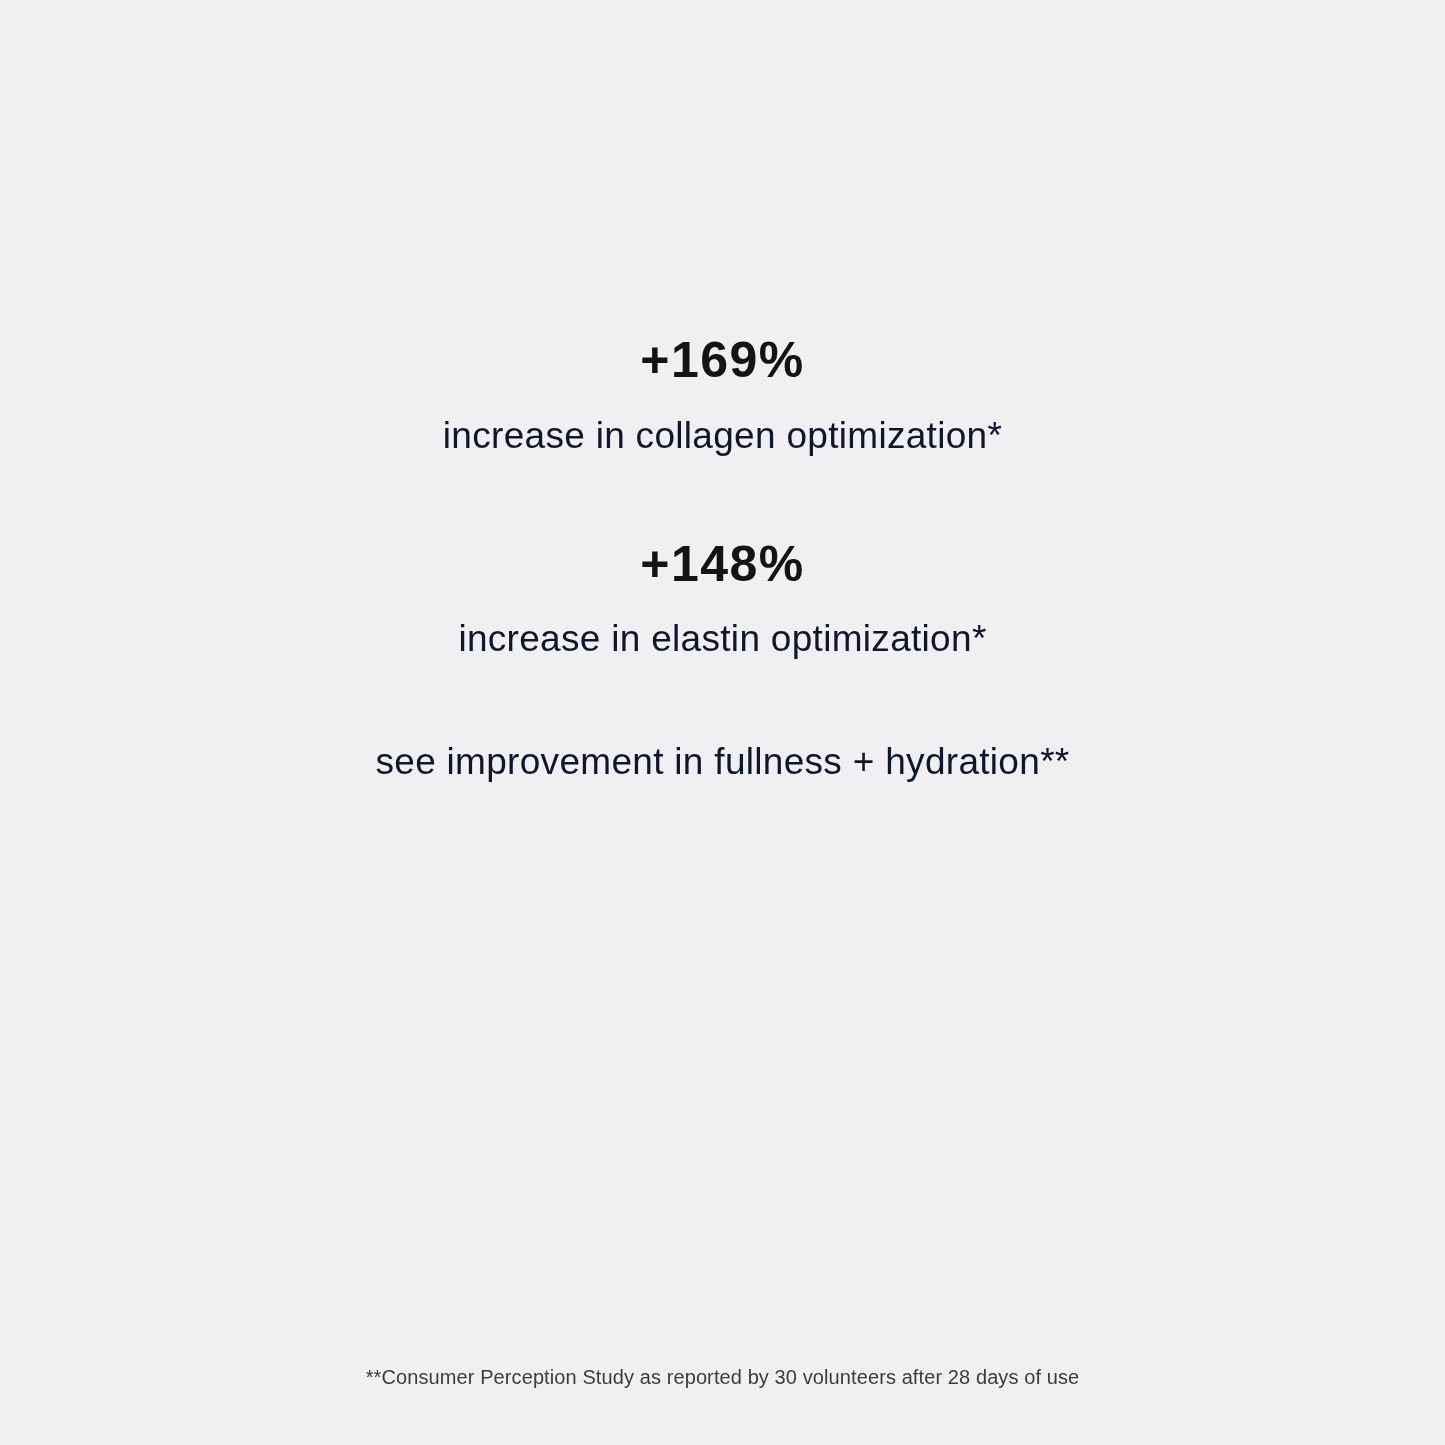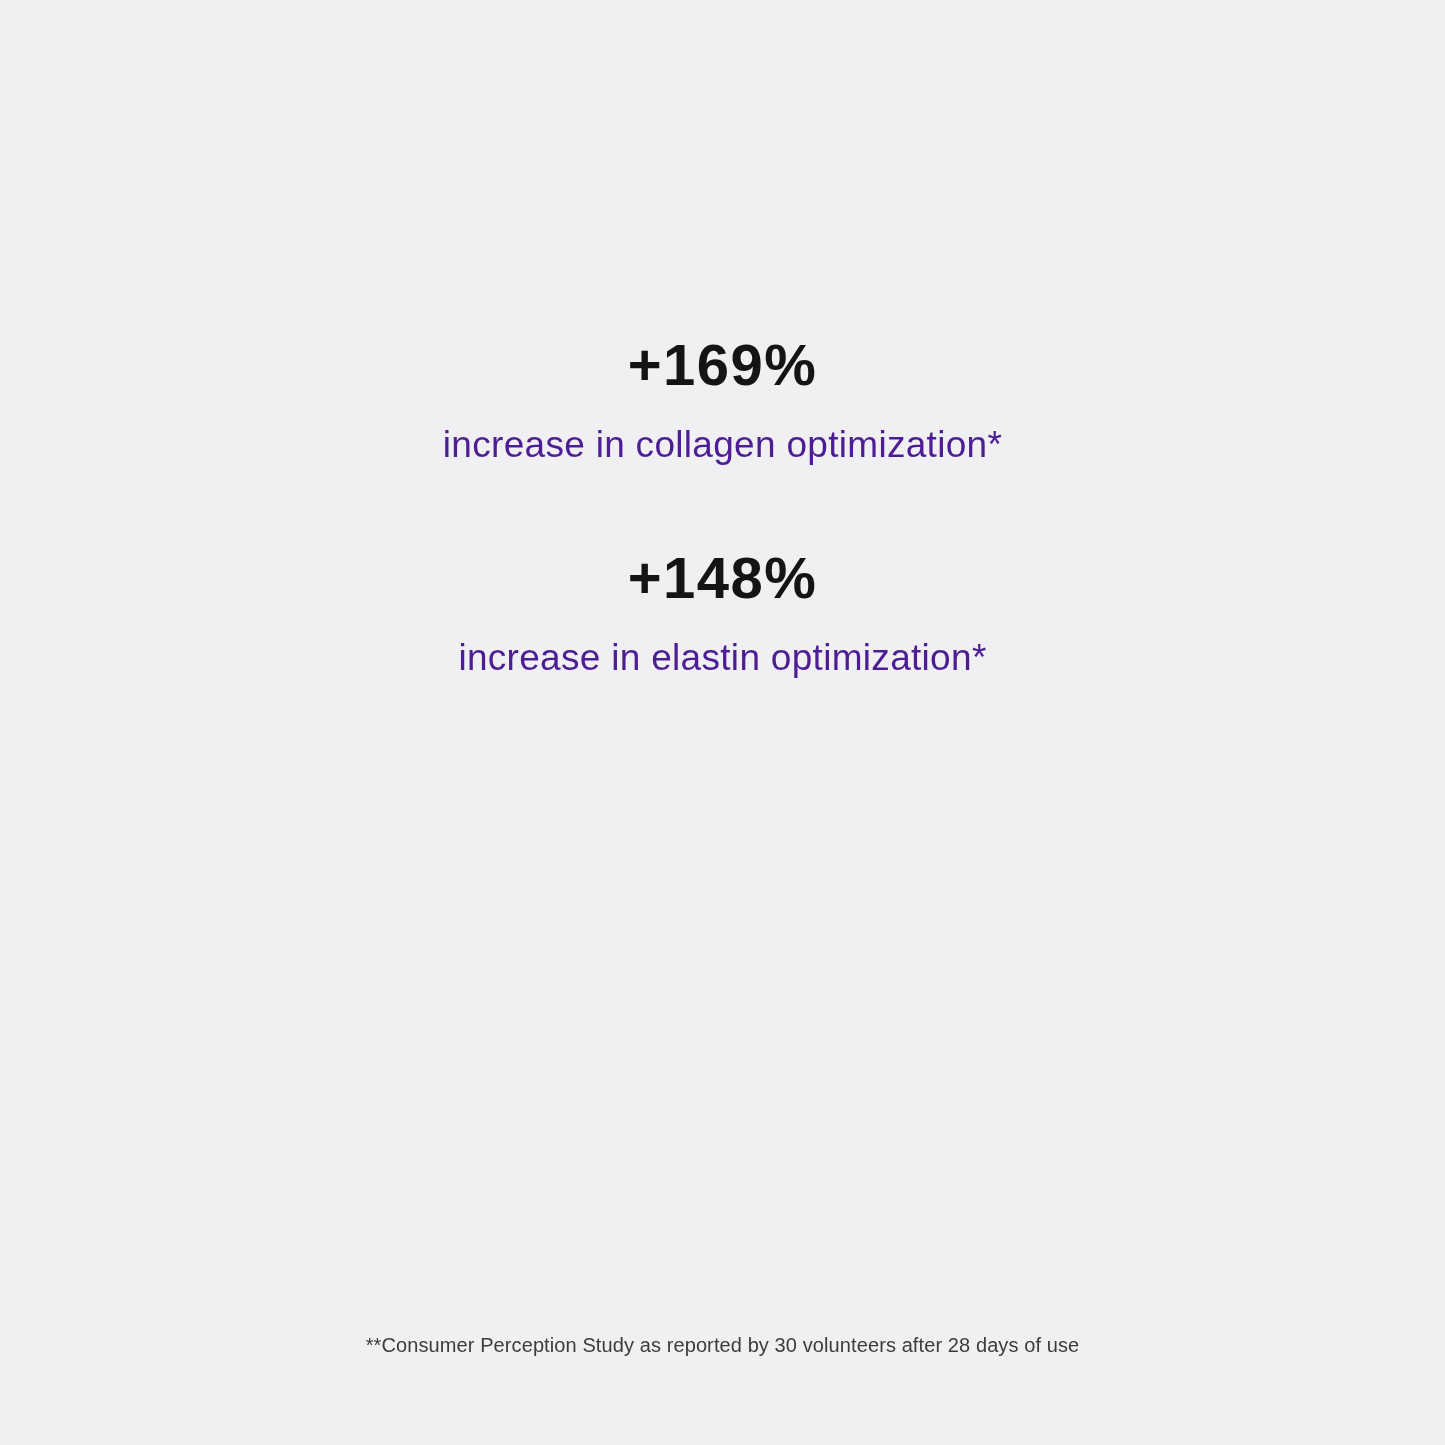--- a/index.html
+++ b/index.html
@@ -13,48 +13,48 @@
   }
   .stats {
     position: absolute;
     top: 332px;
     left: 0;
     width: 100%;
     text-align: center;
   }
   .stat { margin-bottom: 78px; }
   .stat-number {
-    font-size: 58px;
+    font-size: 50px;
     font-weight: 700;
     color: #141414;
     letter-spacing: 1.5px;
     line-height: 1.15;
   }
   .stat-unit { font-weight: 700; }
   .stat-label {
     margin-top: 24px;
     font-size: 37px;
     font-weight: 400;
-    color: #4c1d95;
+    color: #0f172a;
     letter-spacing: 0.3px;
     line-height: 1.2;
   }
   .footnote {
     position: absolute;
     left: 0;
     width: 100%;
     text-align: center;
     font-size: 20px;
     font-weight: 400;
     color: #3c3c3c;
     letter-spacing: 0.1px;
     line-height: 1.2;
   }
   .footnote-1 { top: 1294px; }
-  .footnote-2 { top: 1333px; }
+  .footnote-2 { top: 1365px; }
 </style>
 </head>
 <body>
 
 <div class="canvas">
 
   <div class="stats">
 
     <div class="stat">
       <div class="stat-number"><span>+169</span><span class="stat-unit">%</span></div>
@@ -63,19 +63,20 @@
 
     <div class="stat">
       <div class="stat-number"><span>+148</span><span class="stat-unit">%</span></div>
       <div class="stat-label">increase in elastin optimization*</div>
     </div>
 
     <div class="stat">
     </div>
 
     <div class="stat">
+      <div class="stat-label">see improvement in fullness + hydration**</div>
     </div>
 
   </div>
 
   <div class="footnote footnote-2">**Consumer Perception Study as reported by 30 volunteers after 28 days of use</div>
 
 </div>
 
 </body></html>

